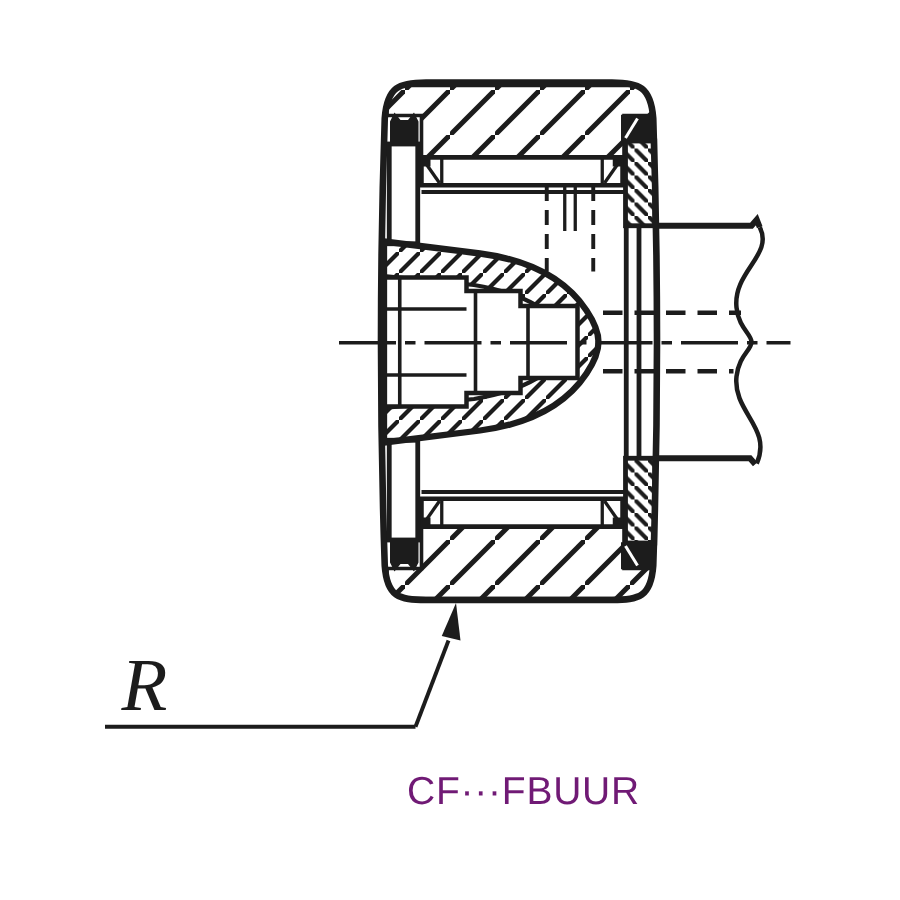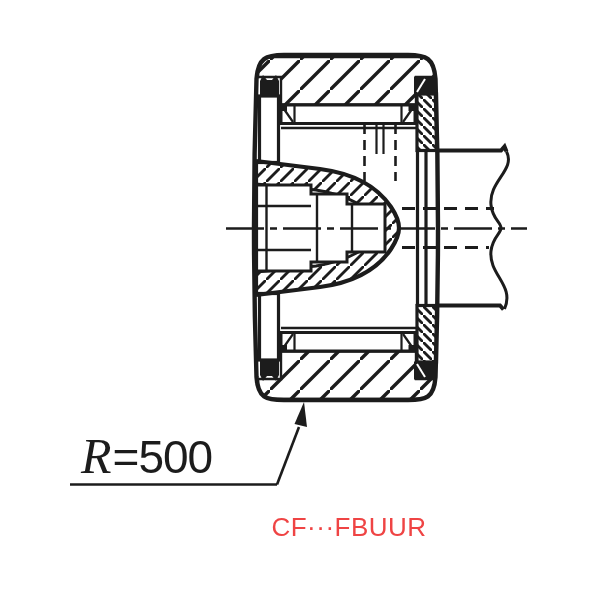--- a/index.html
+++ b/index.html
@@ -46,21 +46,21 @@
   }
   .caption {
     position: absolute;
     left: 244px;
     top: 512px;
     width: 210px;
     text-align: center;
     font-family: "Liberation Sans", sans-serif;
     font-size: 26px;
     letter-spacing: 0.5px;
-    color: #ef4444;
+    color: #701a75;
   }
 </style>
 </head>
 <body>
 
 <div class="canvas">
 
   <svg width="600" height="600" viewBox="0 0 600 600">
     <defs>
 
@@ -173,18 +173,17 @@
 
     <g stroke="#1c1c1c" fill="none">
       <line x1="70" y1="484.5" x2="277" y2="484.5" stroke-width="2.6"></line>
       <line x1="277" y1="484.5" x2="299" y2="427" stroke-width="2.6"></line>
       <polygon points="304,402 307,427 294.5,424" fill="#1c1c1c" stroke="none"></polygon>
     </g>
   </svg>
 
   <div class="radius-label">
     <span class="r-sym">R</span>
-      <span class="r-val">=500</span>
   </div>
 
   <div class="caption">CF···FBUUR</div>
 
 </div>
 
 </body></html>

